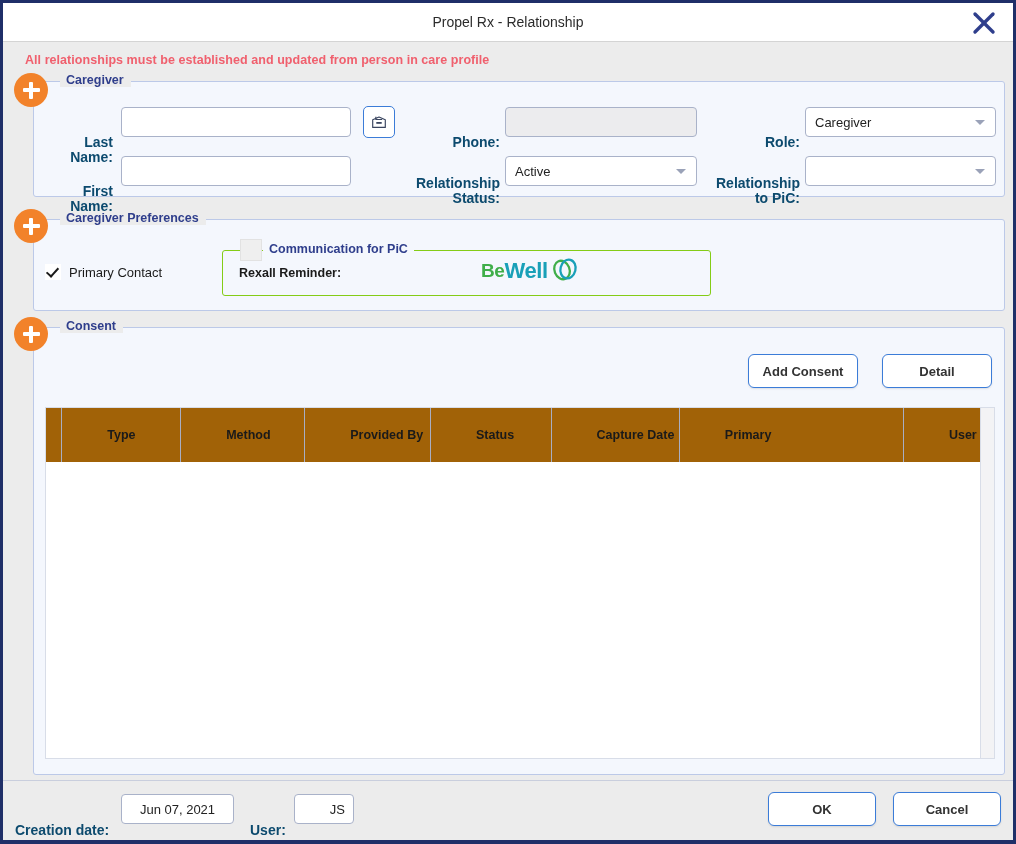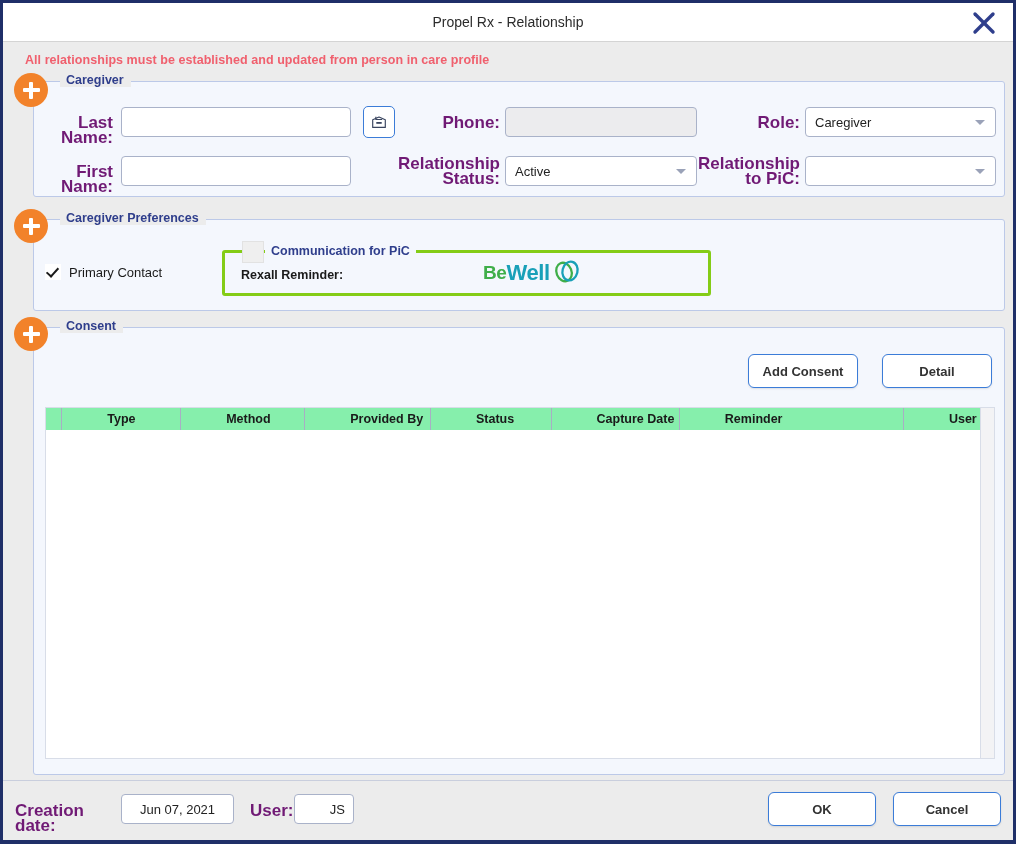--- a/index.html
+++ b/index.html
@@ -90,25 +90,26 @@
   .plus-badge::after {
     content: "";
     position: absolute;
     width: 4.5px; height: 17px;
     background: #fff; border-radius: 1px;
   }
 
   
   .fld-label {
     position: absolute;
-    font-size: 17px;
-    font-weight: bold;
-    color: #701a75;
+    font-size: 14px;
+    font-weight: bold;
+    color: #0c4a6e;
     text-align: right;
     line-height: 15px;
+    margin-top: 20px;
   }
   .txtbox {
     position: absolute;
     border: 1px solid #a9b2c9;
     border-radius: 4px;
     background: #ffffff;
     font-family: "Liberation Sans", sans-serif;
     font-size: 13px;
     color: #222;
     padding: 0 8px;
@@ -166,21 +167,21 @@
   }
   .chk-label {
     position: absolute;
     font-size: 13px;
     color: #1a1a1a;
   }
 
   
   #comm-box {
     position: absolute;
-    border: 3px solid #84cc16;
+    border: 1px solid #84cc16;
     border-radius: 3px;
     background: #f4f7fd;
   }
   #comm-legend {
     position: absolute;
     top: -9px; left: 40px;
     background: #f4f7fd;
     padding: 0 6px;
     font-size: 12.5px;
     font-weight: bold;
@@ -205,22 +206,22 @@
 
   
   #grid-wrap {
     position: absolute;
     background: #ffffff;
     border: 1px solid #d8dde8;
     overflow: hidden;
   }
   #grid-header {
     display: flex;
-    height: 22px;
-    background: #86efac;
+    height: 54px;
+    background: #a16207;
     gap: 36px;
   }
   #grid-header .gcell {
     border-right: 1px solid #a8aec4;
     display: flex; align-items: center;
     padding-left: 9px;
     font-size: 12.5px;
     font-weight: bold;
     color: #1a1a1a;
     white-space: nowrap;
@@ -346,21 +347,21 @@
     <div class="btn" style="left:848px; top:26px; width:110px; height:34px;">Detail</div>
 
     <div id="grid-wrap" style="left:11px; top:79px; width:950px; height:352px;">
       <div id="grid-header">
         <div class="gcell first" style="width:19px;"></div>
         <div class="gcell" style="width:96px;">Type</div>
         <div class="gcell" style="width:102px;">Method</div>
         <div class="gcell" style="width:104px;">Provided By</div>
         <div class="gcell" style="width:98px;">Status</div>
         <div class="gcell" style="width:107px;">Capture Date</div>
-        <div class="gcell" style="width:220px;">Reminder</div>
+        <div class="gcell" style="width:220px;">Primary</div>
         <div class="gcell" style="width:62px;">User</div>
       </div>
       <div id="grid-body"></div>
       <div id="grid-vscroll"></div>
     </div>
   </div>
 
   <div id="footer">
     <div class="fld-label" style="left:12px; top:22px; width:100px; text-align:left;">Creation date:</div>
     <input class="txtbox" style="left: 118px; top: 13px; width: 113px; height: 30px; text-align: center;" readonly="" value="Jun 07, 2021">

